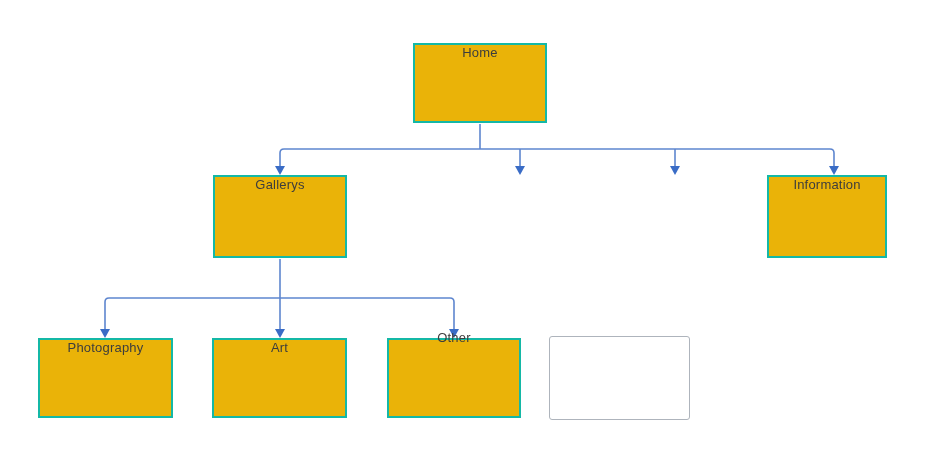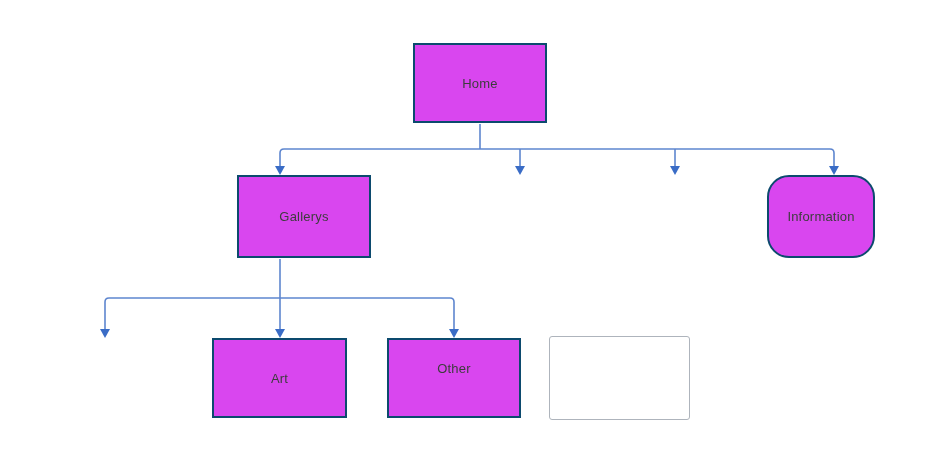--- a/index.html
+++ b/index.html
@@ -19,39 +19,39 @@
     position: absolute;
     left: 0;
     top: 0;
     width: 940px;
     height: 461px;
     pointer-events: none;
   }
   .node {
     position: absolute;
     box-sizing: border-box;
-    background: #d946ef;
-    border: 2px solid #0c4a6e;
+    background: #eab308;
+    border: 2px solid #14b8a6;
     display: flex;
-    align-items: center;
+    align-items: flex-start;
     justify-content: center;
   }
   .node .label {
     font-size: 13px;
     color: #3d3d3d;
     letter-spacing: 0.2px;
   }
   .node .label.lift {
     transform: translateY(-10px);
   }
   .node-home        { left: 413px; top: 43px;  width: 134px; height: 80px; }
-  .node-gallerys    { left: 213px; top: 175px; width: 134px; height: 83px; margin-left: 24px; }
+  .node-gallerys    { left: 213px; top: 175px; width: 134px; height: 83px; }
   .node-links       { left: 453px; top: 175px; width: 135px; height: 83px; }
   .node-contact     { left: 608px; top: 175px; width: 135px; height: 83px; }
-  .node-information { left: 767px; top: 175px; width: 108px; height: 83px; border-radius: 22px; }
+  .node-information { left: 767px; top: 175px; width: 120px; height: 83px; }
   .node-photography { left: 38px;  top: 338px; width: 135px; height: 80px; }
   .node-art         { left: 212px; top: 338px; width: 135px; height: 80px; }
   .node-other       { left: 387px; top: 338px; width: 134px; height: 80px; }
   .empty-box {
     position: absolute;
     left: 549px; top: 336px; width: 141px; height: 84px;
     box-sizing: border-box;
     background: #ffffff;
     border: 1px solid #aeb4bc;
     border-radius: 3px;
@@ -101,20 +101,23 @@
   <div class="node node-gallerys">
     <span class="label">Gallerys</span>
   </div>
 
 
 
   <div class="node node-information">
     <span class="label">Information</span>
   </div>
 
+  <div class="node node-photography">
+    <span class="label">Photography</span>
+  </div>
 
   <div class="node node-other">
     <span class="label lift">Other</span>
   </div>
 
   <div class="node node-art">
     <span class="label">Art</span>
   </div>
 
   <div class="empty-box"></div>

